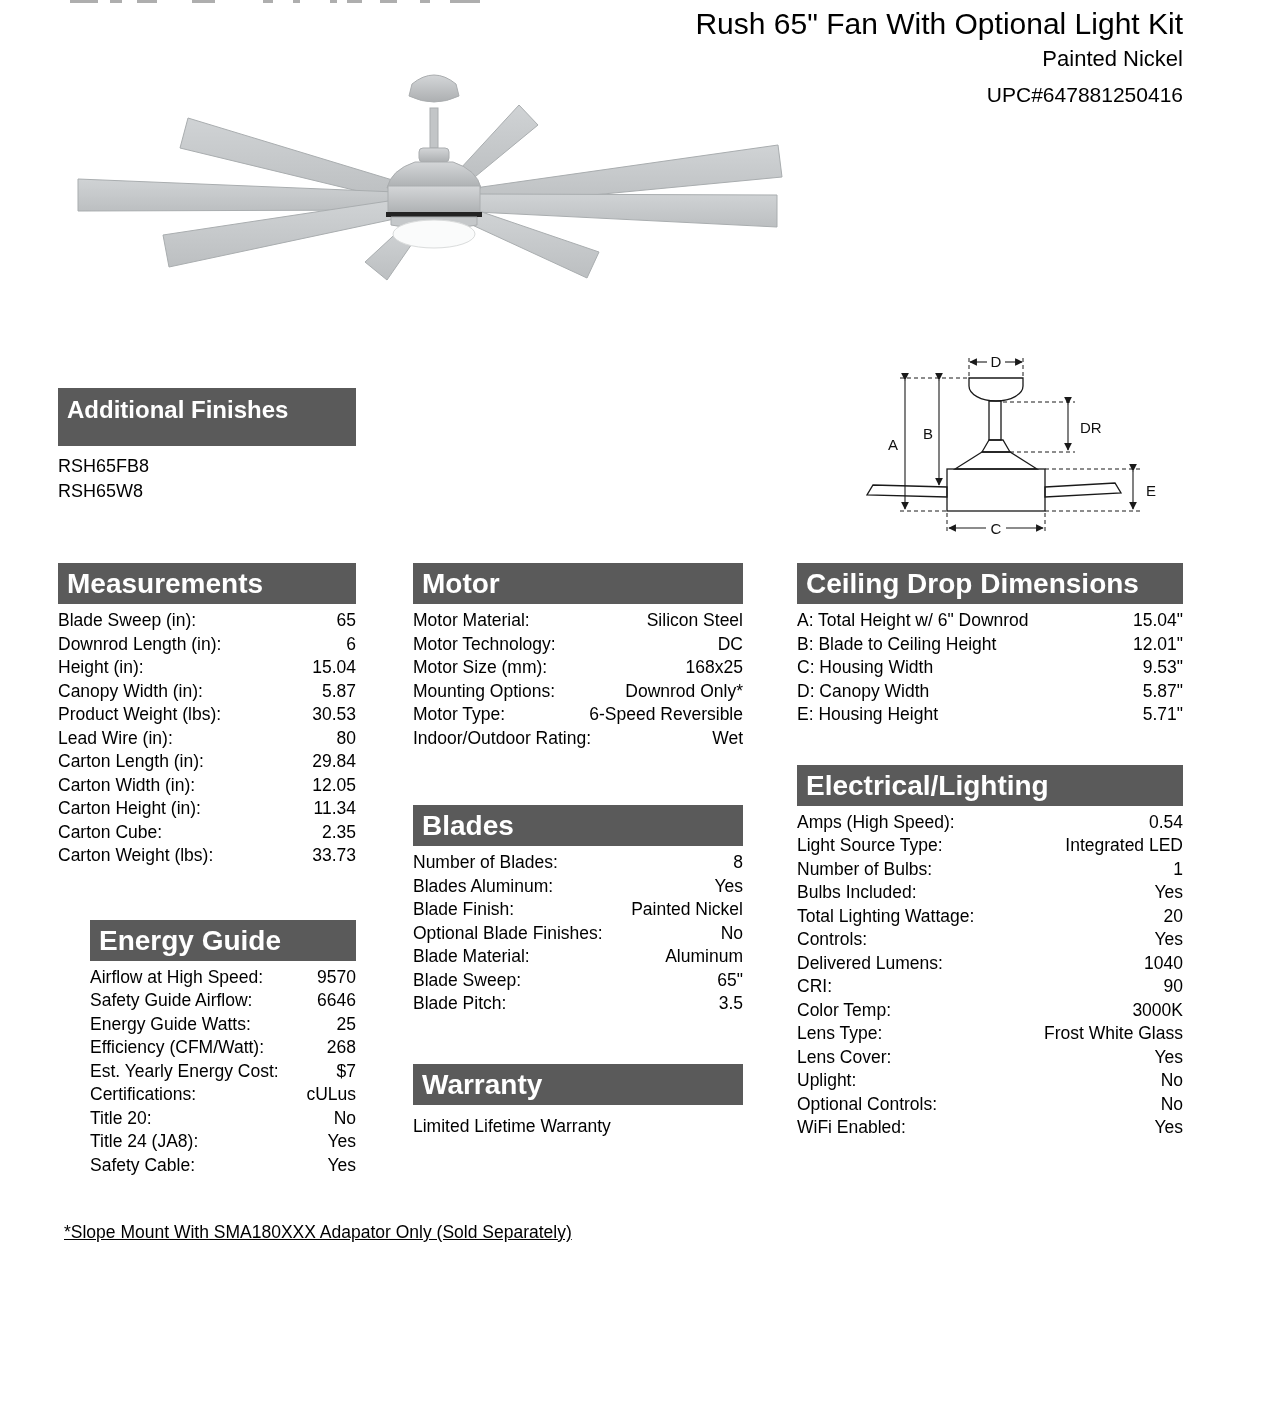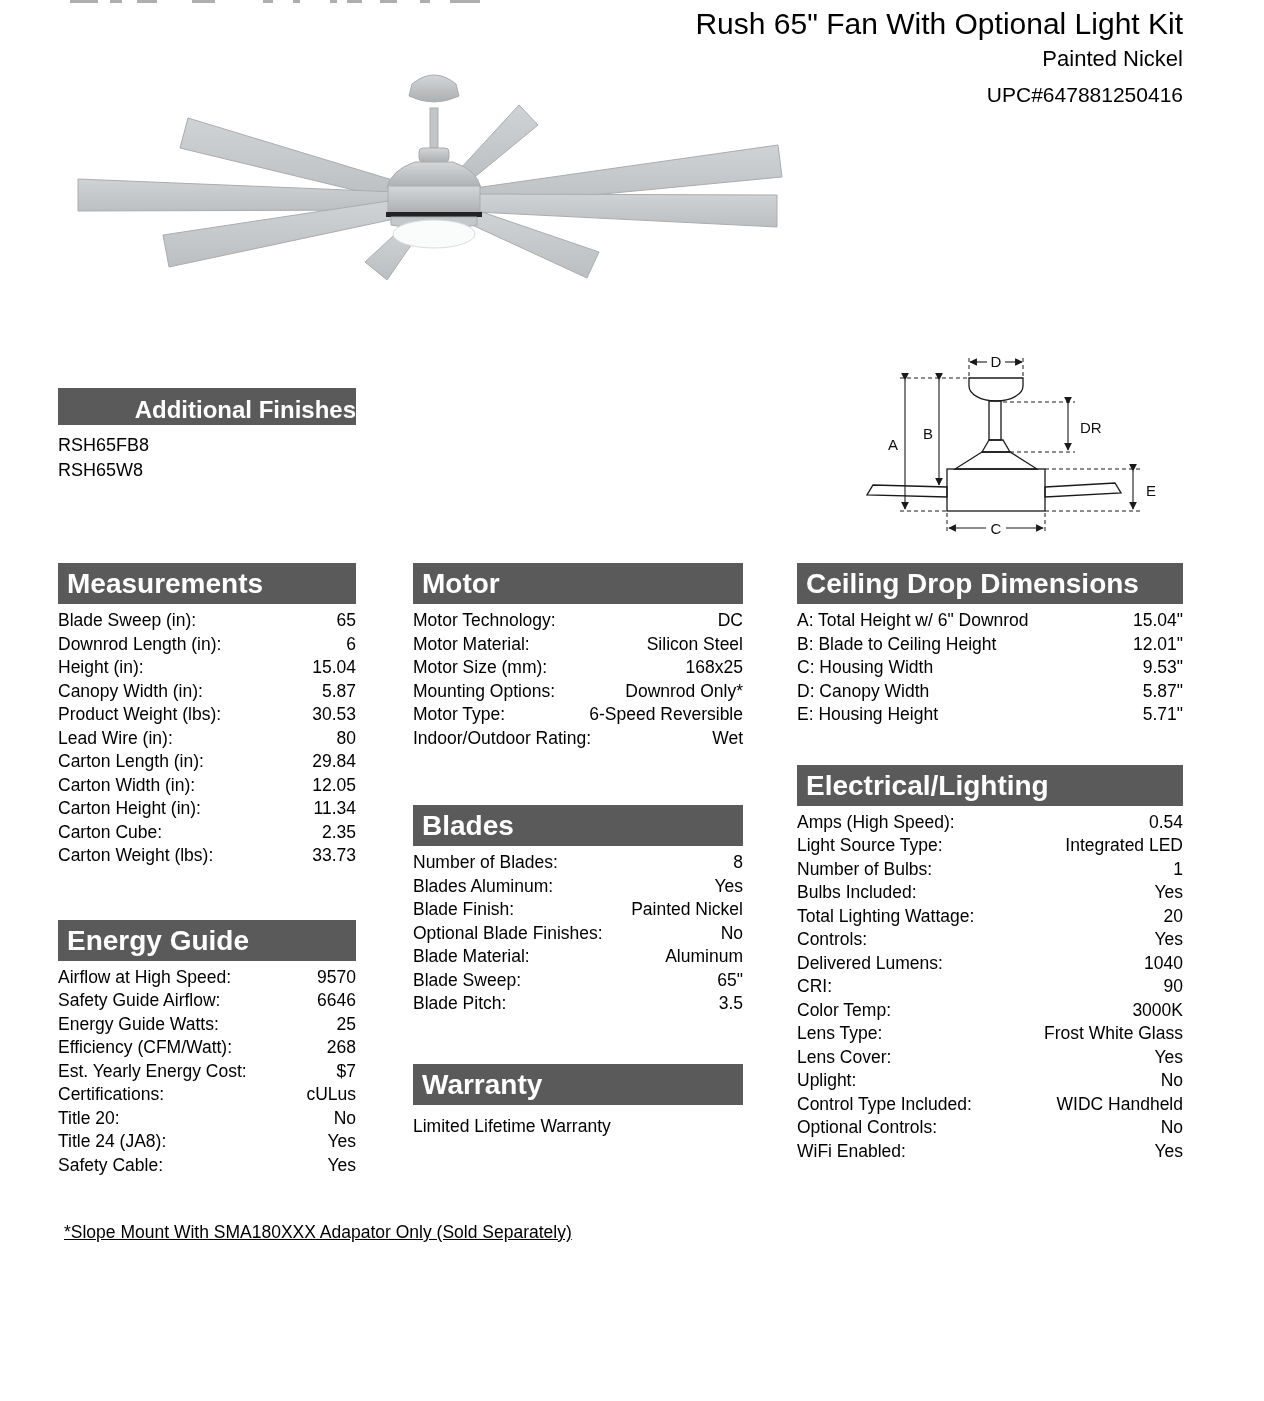--- a/index.html
+++ b/index.html
@@ -16,37 +16,37 @@
   .title-main{font-size:30px;line-height:36px;font-weight:400;}
   .title-finish{font-size:22px;line-height:24px;margin-top:5px;font-weight:400;}
   .title-upc{font-size:21px;line-height:23px;margin-top:12px;font-weight:400;}
 
   .fan-svg{position:absolute;left:55px;top:56px;}
   .diagram-svg{position:absolute;left:843px;top:348px;}
 
   
   .additional{position:absolute;left:58px;top:388px;width:298px;}
   .add-header{background:#5a5a5a;color:#fff;font-size:24px;font-weight:bold;
-    padding:8px 0 1px 9px;text-align:right;}
+    padding:8px 0 22px 9px;}
   .finish-list{margin-top:8px;}
   .finish-item{font-weight:normal;font-size:18px;line-height:25px;}
 
   
   .col{position:absolute;top:563px;}
   .col1{left:58px;width:298px;}
   .col2{left:413px;width:330px;}
   .col3{left:797px;width:386px;}
   .section-header{background:#5a5a5a;color:#fff;font-size:28px;font-weight:bold;
     padding:4px 0 4px 9px;line-height:33px;}
   .section-rows{padding-top:5px;}
   .spec-row{display:flex;justify-content:space-between;
     font-size:17.5px;line-height:23.5px;}
   .spec-label{white-space:nowrap;}
   .spec-value{white-space:nowrap;text-align:right;}
-  .mt-energy{margin-top:52px;}
+  .mt-energy{margin-top:52px;margin-left:32px;}
   .mt-blades{margin-top:55px;}
   .mt-warranty{margin-top:48px;}
   .mt-electrical{margin-top:38px;}
   .warranty-text{margin-top:10px;font-size:17.5px;line-height:23px;}
 
   .footnote{position:absolute;left:64px;top:1222px;font-size:17.5px;text-decoration:underline;}
 </style>
 </head>
 <body>
 
@@ -251,26 +251,26 @@
           </div>
         </div>
     </div>
   </div>
 
   <div class="col col2">
     <div>
       <div class="section-header">Motor</div>
       <div class="section-rows">
           <div class="spec-row">
+            <span class="spec-label">Motor Material:</span>
+            <span class="spec-value">Silicon Steel</span>
+          </div>
+          <div class="spec-row">
             <span class="spec-label">Motor Technology:</span>
             <span class="spec-value">DC</span>
-          </div>
-          <div class="spec-row">
-            <span class="spec-label">Motor Material:</span>
-            <span class="spec-value">Silicon Steel</span>
           </div>
           <div class="spec-row">
             <span class="spec-label">Motor Size (mm):</span>
             <span class="spec-value">168x25</span>
           </div>
           <div class="spec-row">
             <span class="spec-label">Mounting Options:</span>
             <span class="spec-value">Downrod Only*</span>
           </div>
           <div class="spec-row">
@@ -393,24 +393,20 @@
           </div>
           <div class="spec-row">
             <span class="spec-label">Lens Cover:</span>
             <span class="spec-value">Yes</span>
           </div>
           <div class="spec-row">
             <span class="spec-label">Uplight:</span>
             <span class="spec-value">No</span>
           </div>
           <div class="spec-row">
-            <span class="spec-label">Control Type Included:</span>
-            <span class="spec-value">WIDC Handheld</span>
-          </div>
-          <div class="spec-row">
             <span class="spec-label">Optional Controls:</span>
             <span class="spec-value">No</span>
           </div>
           <div class="spec-row">
             <span class="spec-label">WiFi Enabled:</span>
             <span class="spec-value">Yes</span>
           </div>
         </div>
     </div>
   </div>

